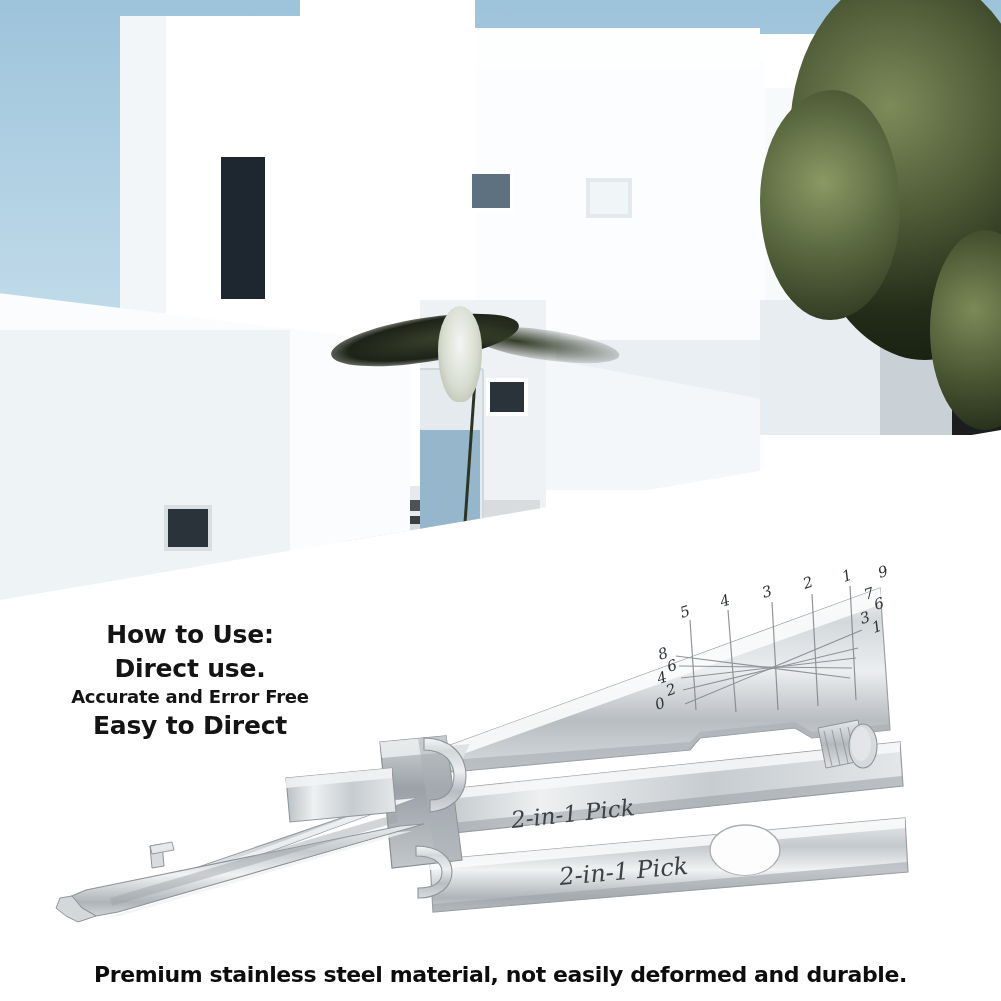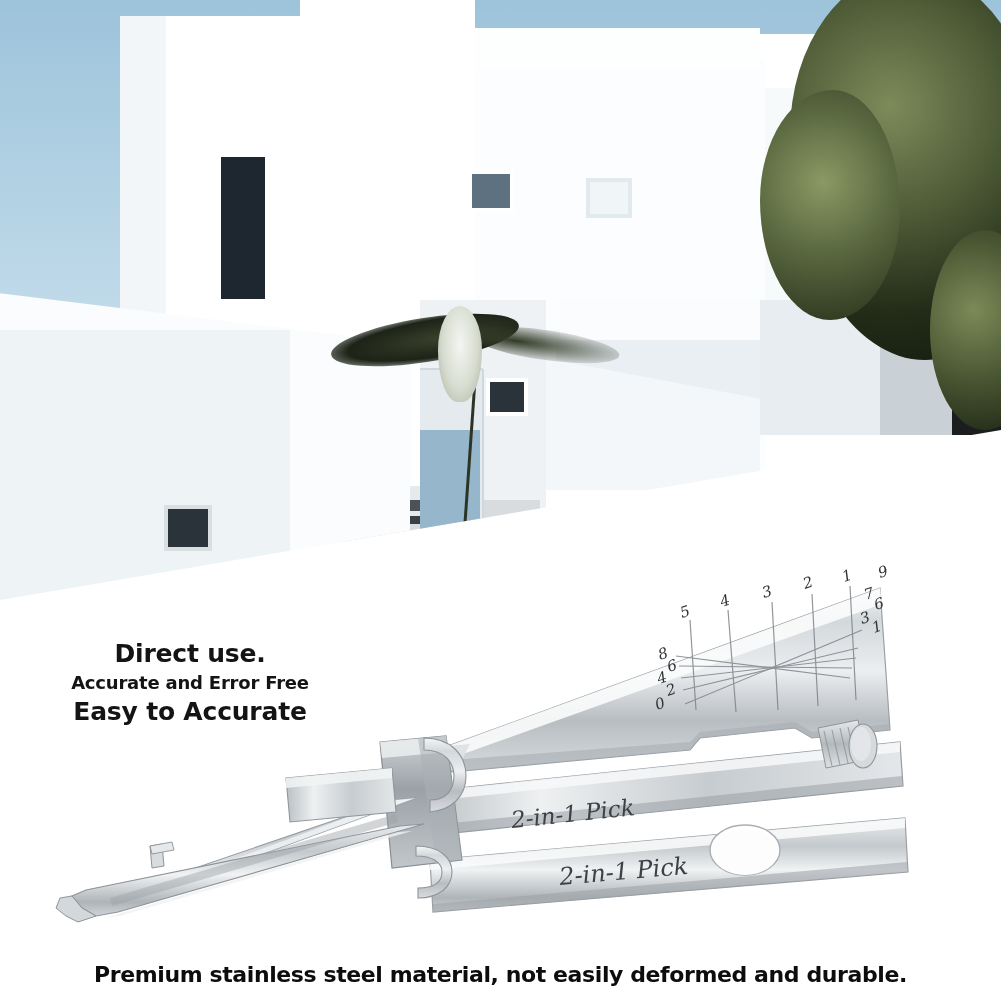--- a/index.html
+++ b/index.html
@@ -102,21 +102,21 @@
     position:absolute;left:0px;top:618px;width:380px;
     text-align:center;
     font-family:"DejaVu Sans", sans-serif;
     font-weight:700;
     color:#141414;
     line-height:1.34;
     letter-spacing:-0.2px;
   }
   .howto .ln{font-size:25px;white-space:nowrap;}
   .howto .ln.l1{font-size:25px;}
-  .howto .ln.l2{font-size:25px;margin-top:19px;}
+  .howto .ln.l2{font-size:25px;}
   .howto .ln.l3{font-size:18px;}
   .howto .ln.l4{font-size:25px;}
 
   
   .caption{
     position:absolute;left:0;top:962px;width:1001px;
     text-align:center;
     font-family:"DejaVu Sans", sans-serif;
     font-weight:700;
     font-size:22px;
@@ -187,23 +187,24 @@
     <div class="plant-arm"></div>
     <div class="plant-arm2"></div>
     <div class="plant-stem"></div>
     <div class="plant-head"></div>
 
     <div class="bush-left"></div>
     <div class="bush-left2"></div>
   </div>
 
   <div class="howto">
+    <div class="ln l1">How to Use:</div>
     <div class="ln l2">Direct use.</div>
     <div class="ln l3">Accurate and Error Free</div>
-    <div class="ln l4">Easy to Accurate</div>
+    <div class="ln l4">Easy to Direct</div>
   </div>
 
   <div id="tool">
     <svg class="tool-svg" width="1001" height="400" viewBox="0 0 1001 400">
       <defs>
         <linearGradient id="steelV" x1="0" y1="0" x2="0" y2="1">
           <stop offset="0%" stop-color="#f4f6f7"></stop>
           <stop offset="18%" stop-color="#d3d8db"></stop>
           <stop offset="45%" stop-color="#eceef0"></stop>
           <stop offset="72%" stop-color="#b8bdc1"></stop>

